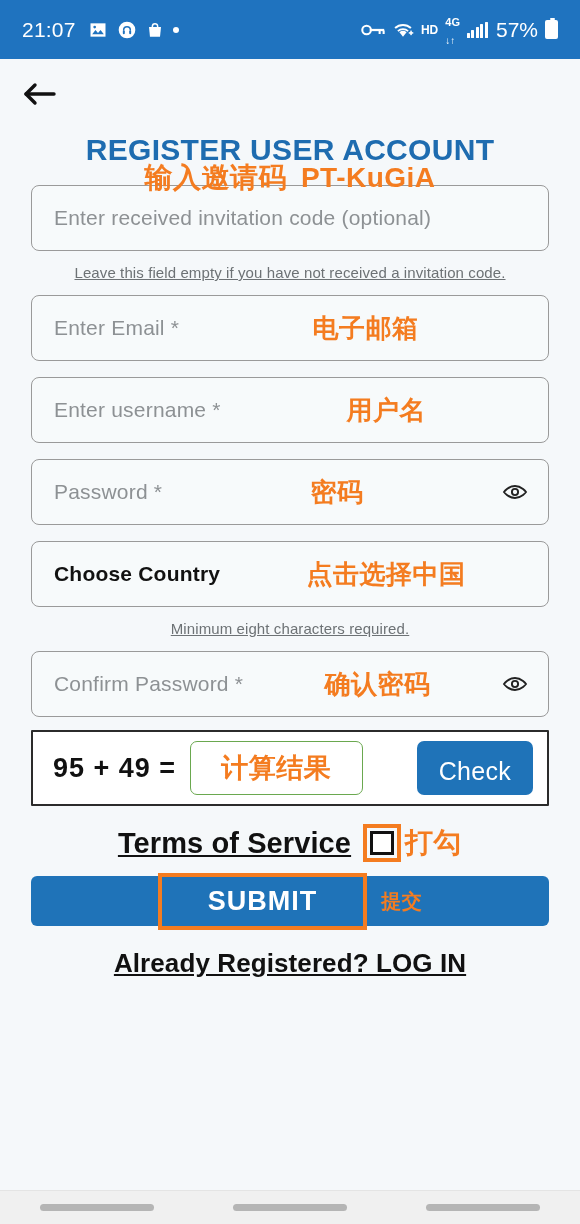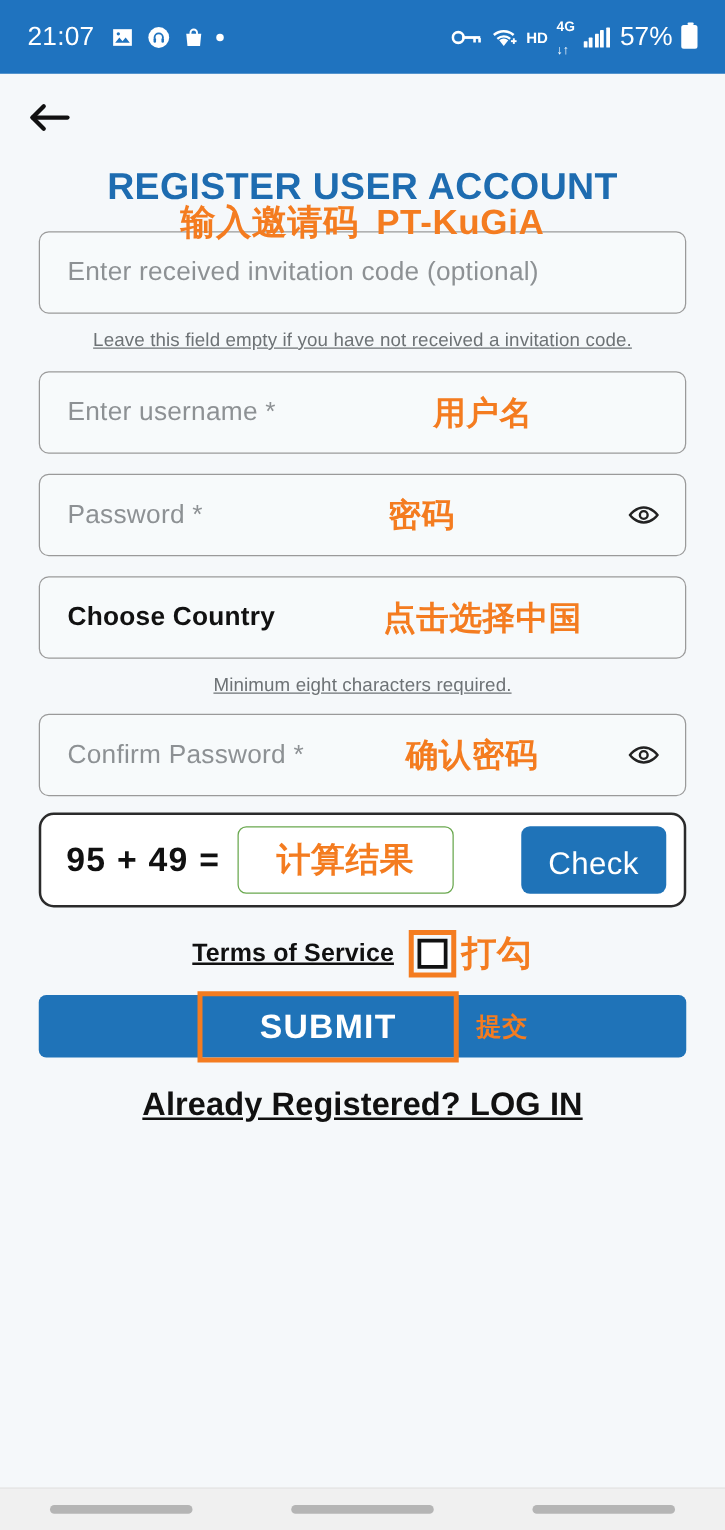--- a/index.html
+++ b/index.html
@@ -116,21 +116,21 @@
     text-align:center;
     font-size:28px;
     z-index:5;
   }
   .invite-overlay .code { margin-left:14px; }
 
   
   .captcha {
     height:76px;
     border:2px solid #2b2b2b;
-    border-radius:12px;
+    border-radius:1px;
     background:#ffffff;
     display:flex;
     align-items:center;
     padding:0 14px;
     margin-top:11px;
     margin-bottom:14px;
   }
   .captcha-q {
     font-size:27px; font-weight:bold; color:#111;
     letter-spacing:1px; white-space:nowrap;
@@ -162,21 +162,21 @@
 
   
   .terms {
     display:flex;
     align-items:center;
     justify-content:center;
     gap:0;
     margin:18px 0 14px;
   }
   .terms-link {
-    font-size:20px;
+    font-size:29px;
     color:#111;
     text-decoration:underline;
     font-weight:bold;
     letter-spacing:.1px;
     cursor:pointer;
   }
   .cb-hl {
     border:4px solid #f47c20;
     padding:3px;
     margin-left:12px;
@@ -336,20 +336,24 @@
     <div class="invite-wrap">
       <div class="invite-overlay overlay-cn">
         <span>输入邀请码</span><span class="code">PT-KuGiA</span>
       </div>
       <div class="field">
         <span class="ph">Enter received invitation code (optional)</span>
       </div>
     </div>
     <div class="hint">Leave this field empty if you have not received a invitation code.</div>
 
+    <div class="field">
+      <span class="ph">Enter Email *</span>
+      <span class="overlay-cn ov-inline">电子邮箱</span>
+    </div>
 
     <div class="field" style="margin-top:16px">
       <span class="ph">Enter username *</span>
       <span class="overlay-cn ov-inline">用户名</span>
     </div>
 
     <div class="field" style="margin-top:16px">
       <span class="ph">Password *</span>
       <span class="overlay-cn ov-inline" style="padding-right:40px">密码</span>
       <span class="eye">

